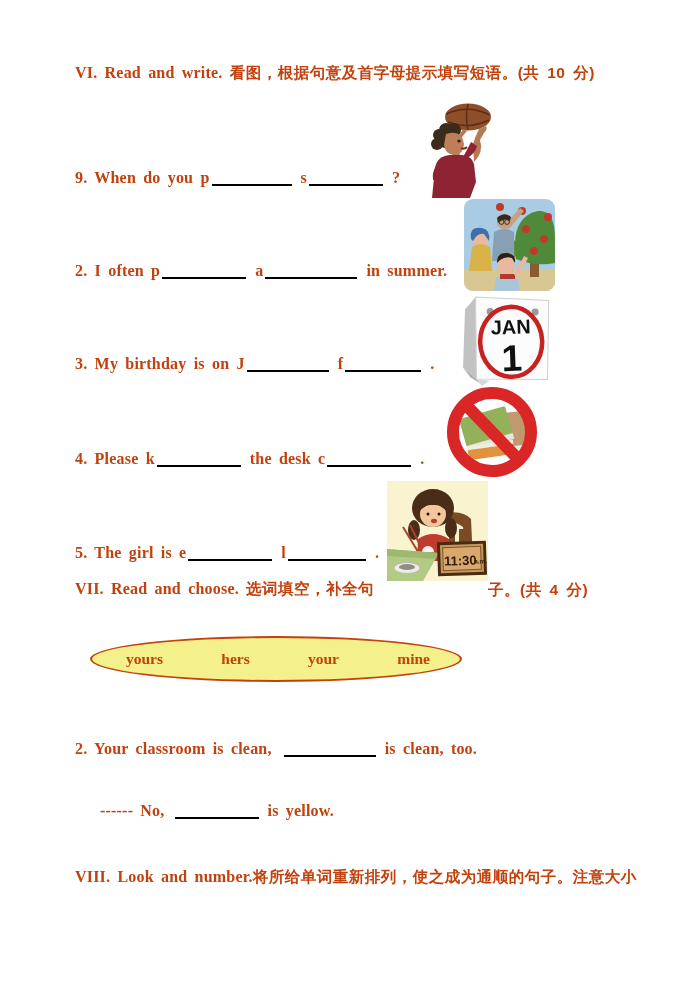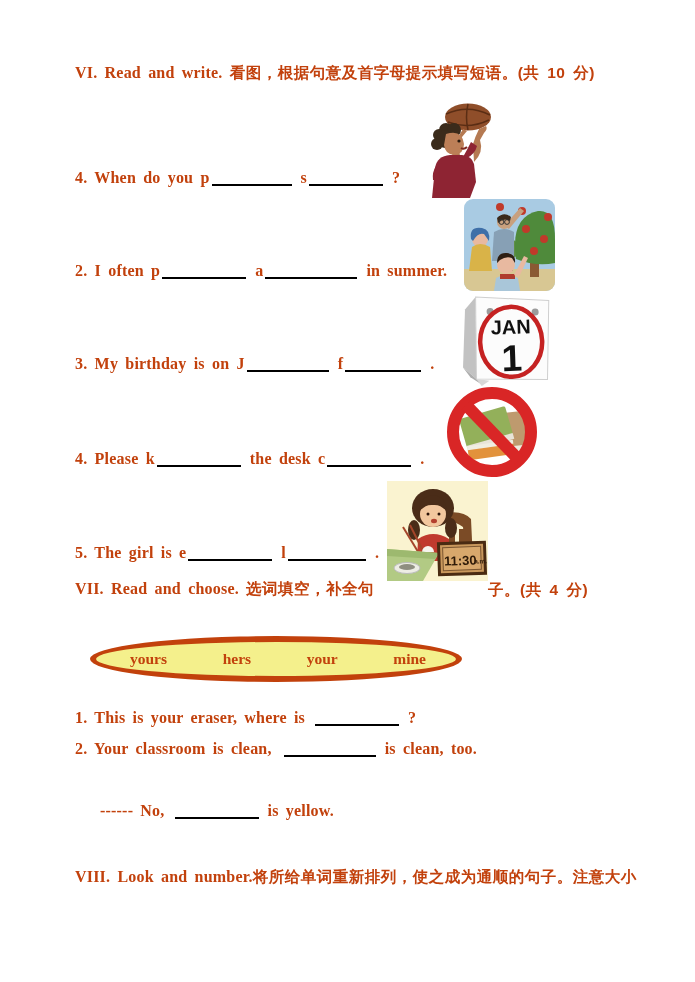--- a/index.html
+++ b/index.html
@@ -3,39 +3,39 @@
 <meta charset="utf-8">
 <style>
   html,body{margin:0;padding:0;background:#ffffff;}
   .page{position:relative;width:695px;height:982px;background:#ffffff;overflow:hidden;
         font-family:"Liberation Serif", serif;color:#c2410c;}
   .abs{position:absolute;white-space:nowrap;}
   .q{font-weight:bold;font-size:16px;word-spacing:3px;letter-spacing:0.2px;line-height:20px;}
   .zh{font-family:"Liberation Sans", sans-serif;font-weight:bold;font-size:15.5px;letter-spacing:0.5px;}
   .bl{display:inline-block;border-bottom:2px solid #000;height:14px;vertical-align:-3px;margin:0 9px 0 2px;}
   .oval{position:absolute;left:90px;top:636px;width:372px;height:46px;background:#F4F08C;
-        border:6px solid #c2410c;border-radius:50%;display:flex;align-items:center;
+        border:2px solid #c2410c;border-radius:50%;display:flex;align-items:center;
         justify-content:space-between;padding:0 30px 0 34px;box-sizing:border-box;}
   .oval span{font-weight:bold;font-size:15.5px;}
   .imgbox{position:absolute;}
   svg{display:block;}
   svg text{font-family:"Liberation Sans", sans-serif;font-weight:bold;}
 </style>
 </head>
 <body>
 
 <div class="page">
 
   <div class="abs q" style="left:75px;top:63px;">
     <span>VI. Read and write.</span>
     <span class="zh">看图，根据句意及首字母提示填写短语。(共 10 分)</span>
   </div>
 
   <div class="abs q" style="left:75px;top:168px;">
-    <span>4. When do you p</span><span class="bl" style="width:80px"></span><span>s</span><span class="bl" style="width:74px"></span><span>?</span>
+    <span>9. When do you p</span><span class="bl" style="width:80px"></span><span>s</span><span class="bl" style="width:74px"></span><span>?</span>
   </div>
 
   <div class="abs q" style="left:75px;top:261px;">
     <span>2. I often p</span><span class="bl" style="width:84px"></span><span>a</span><span class="bl" style="width:92px"></span><span>in summer.</span>
   </div>
 
   <div class="abs q" style="left:75px;top:354px;">
     <span>3. My birthday is on J</span><span class="bl" style="width:82px"></span><span>f</span><span class="bl" style="width:76px"></span><span>.</span>
   </div>
 
@@ -53,23 +53,20 @@
   </div>
   <div class="abs q zh" style="left:488px;top:580px;">子。(共 4 分)</div>
 
   <div class="oval">
     <span>yours</span>
     <span>hers</span>
     <span>your</span>
     <span>mine</span>
   </div>
 
-  <div class="abs q" style="left:75px;top:708px;">
-    <span>1. This is your eraser, where is</span><span class="bl" style="width:84px;margin-left:10px"></span><span>?</span>
-  </div>
 
   <div class="abs q" style="left:75px;top:739px;">
     <span>2. Your classroom is clean,</span><span class="bl" style="width:92px;margin-left:12px"></span><span>is clean, too.</span>
   </div>
 
 
   <div class="abs q" style="left:100px;top:801px;text-align:right;">
     <span>------ No,</span><span class="bl" style="width:84px;margin-left:10px"></span><span>is yellow.</span>
   </div>
 

